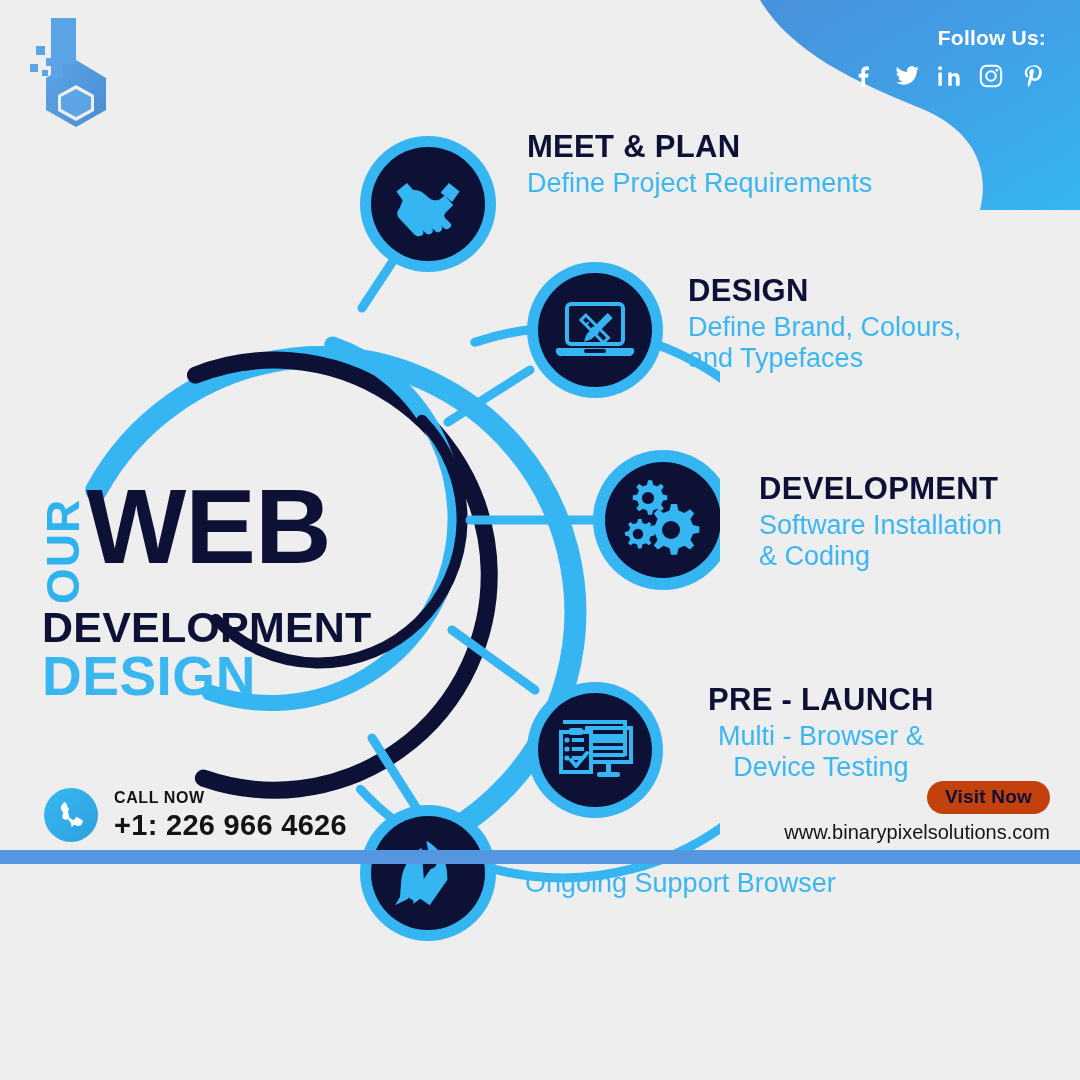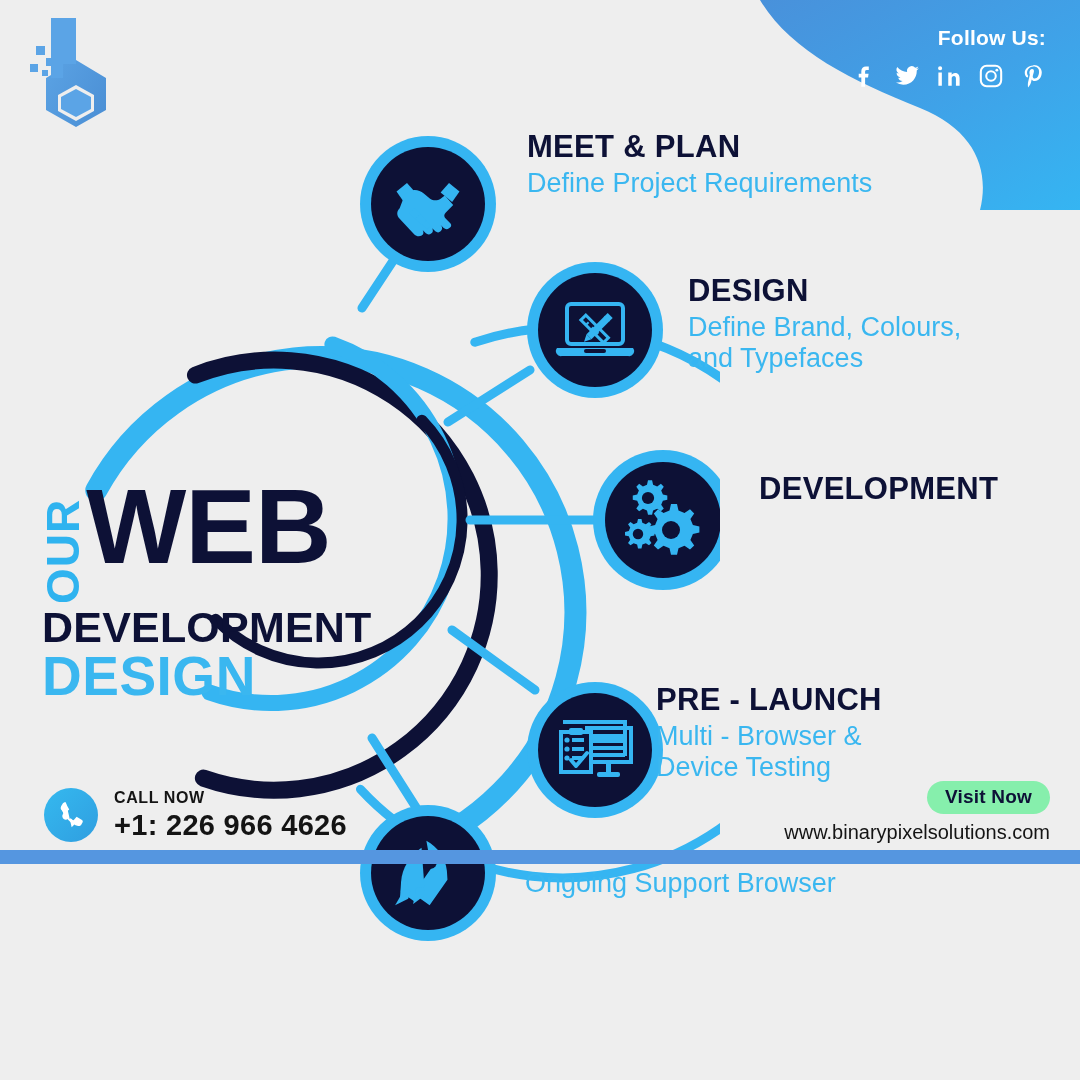--- a/index.html
+++ b/index.html
@@ -57,42 +57,42 @@
     color:#0d1136; font-size:31px; font-weight:bold; letter-spacing:.3px;
     line-height:1.05; white-space:nowrap;
   }
   .step-desc {
     color:#3ab7f0; font-size:27px; font-weight:500; line-height:1.18;
     margin-top:4px;
   }
   .s1 { left:527px; top:131px; }
   .s2 { left:688px; top:275px; }
   .s3 { left:759px; top:473px; }
-  .s4 { left:656px; top:684px; }
+  .s4 { left:708px; top:684px;text-align:center; }
   .s5 { left:525px; top:864px; }
 
   
   .footer-bar {
     position:absolute; left:0; bottom:0; width:1080px; height:14px;
     background:#5596e0;
   }
   .call-block { position:absolute; left:44px; bottom:22px; display:flex; align-items:center; gap:16px; }
   .phone-circle {
     width:54px; height:54px; border-radius:50%;
     background:linear-gradient(135deg,#35b9ef 0%,#2f9ee0 100%);
     display:flex; align-items:center; justify-content:center;
     flex:0 0 auto;
   }
   .call-text { display:flex; flex-direction:column; }
   .call-now { color:#141414; font-size:16px; font-weight:bold; letter-spacing:.6px; line-height:1.2; }
   .call-num { color:#141414; font-size:29px; font-weight:bold; letter-spacing:.3px; line-height:1.12; margin-top:2px; }
 
   .web-block { position:absolute; right:30px; bottom:20px; text-align:right; }
   .visit-btn {
-    display:inline-block; background:#86efac; color:#0d1136;
+    display:inline-block; background:#c2410c; color:#0d1136;
     font-size:19px; font-weight:bold; padding:5px 18px 6px;
     border-radius:18px; letter-spacing:.2px;
   }
   .web-url { color:#141414; font-size:20px; font-weight:500; margin-top:7px; letter-spacing:0; }
 </style>
 </head>
 <body>
 
 <div id="poster">
 
@@ -285,20 +285,22 @@
     <div class="step-title">DESIGN</div>
     <div class="step-desc" style="white-space: pre-line;">Define Brand, Colours,
 and Typefaces</div>
   </div>
   <div class="step s1">
     <div class="step-title">MEET &amp; PLAN</div>
     <div class="step-desc" style="white-space: pre-line;">Define Project Requirements</div>
   </div>
   <div class="step s3">
     <div class="step-title">DEVELOPMENT</div>
+    <div class="step-desc" style="white-space: pre-line;">Software Installation
+&amp; Coding</div>
   </div>
   <div class="step s4">
     <div class="step-title">PRE - LAUNCH</div>
     <div class="step-desc" style="white-space: pre-line;">Multi - Browser &amp;
 Device Testing</div>
   </div>
   <div class="step s5">
     <div class="step-desc" style="white-space: pre-line;">Ongoing Support Browser</div>
   </div>
 

